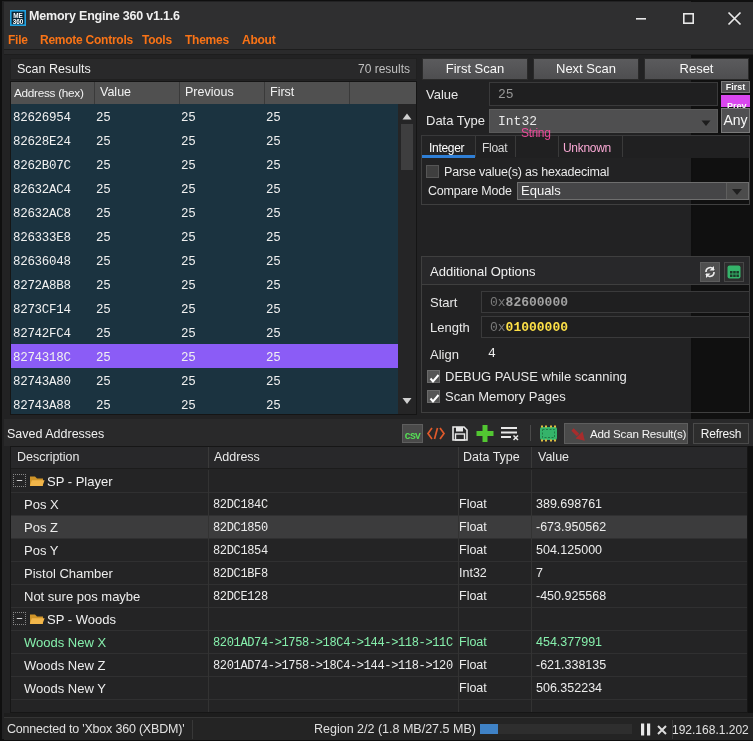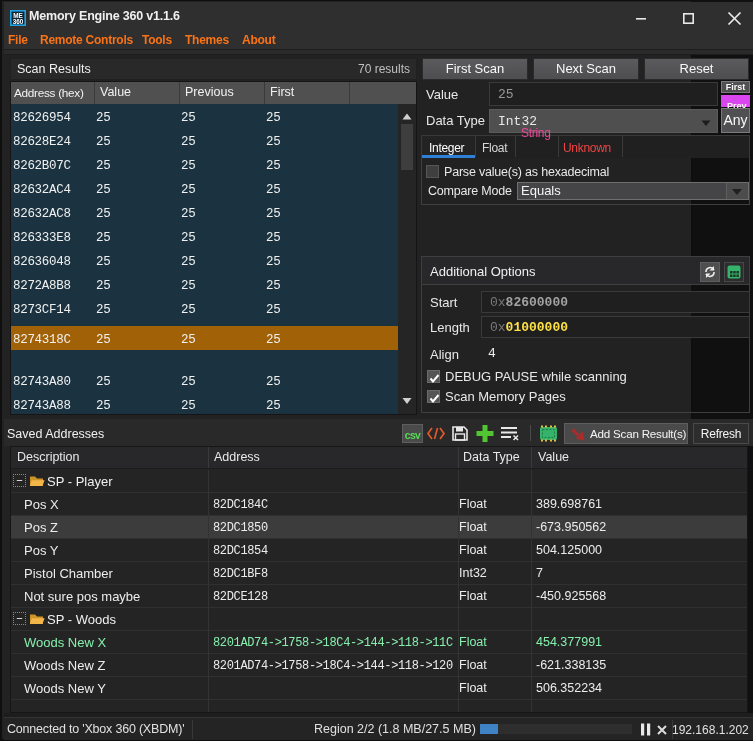--- a/index.html
+++ b/index.html
@@ -137,21 +137,21 @@
           <span style="left:85px">25</span>
           <span style="left:170px">25</span>
           <span style="left:255px">25</span>
         </div>
         <div class="scanrow mono" style="top:238px;background:#1b3340;">
           <span style="left:2px">82742FC4</span>
           <span style="left:85px">25</span>
           <span style="left:170px">25</span>
           <span style="left:255px">25</span>
         </div>
-        <div class="scanrow mono" style="top:244px;background:#a16207;">
+        <div class="scanrow mono" style="top:262px;background:#8b5cf6;">
           <span style="left:2px">8274318C</span>
           <span style="left:85px">25</span>
           <span style="left:170px">25</span>
           <span style="left:255px">25</span>
         </div>
         <div class="scanrow mono" style="top:286px;background:#1b3340;">
           <span style="left:2px">82743A80</span>
           <span style="left:85px">25</span>
           <span style="left:170px">25</span>
           <span style="left:255px">25</span>
@@ -194,21 +194,21 @@
       </svg>
   </div>
   <div class="btn" style="left:719px;top:107px;width:29px;height:25px;font-size:14px;line-height:23px;background:#505052;border:1px solid #7a7a7a;">Any</div>
 
   <div id="tabbox" class="abs" style="left:419px;top:156px;width:329px;height:48px;border:1px solid #3f3f3f;border-top:none;"></div>
   <div class="abs" style="left:419px;top:134px;width:329px;height:23px;background:#202021;border:1px solid #39393a;border-bottom:none;"></div>
   <div class="abs" style="left:420px;top:135px;width:53px;height:22px;background:#232324;"></div>
   <div class="abs" style="left:427px;top:140px;font-size:12px;letter-spacing:-0.3px;color:#fff;">Integer</div>
   <div class="abs" style="left:480px;top:140px;font-size:12px;letter-spacing:-0.3px;color:#d8d8d8;">Float</div>
   <div class="abs" style="left:519px;top:125px;font-size:12px;letter-spacing:-0.3px;color:#ec4899;text-align:center;">String</div>
-  <div class="abs" style="left:561px;top:140px;font-size:12px;letter-spacing:-0.3px;color:#ef4444;">Unknown</div>
+  <div class="abs" style="left:561px;top:140px;font-size:12px;letter-spacing:-0.3px;color:#f9a8d4;">Unknown</div>
   <div class="abs" style="left:473px;top:135px;width:1px;height:21px;background:#3a3a3a;"></div>
   <div class="abs" style="left:513px;top:135px;width:1px;height:21px;background:#3a3a3a;"></div>
   <div class="abs" style="left:556px;top:135px;width:1px;height:21px;background:#3a3a3a;"></div>
   <div class="abs" style="left:620px;top:135px;width:1px;height:21px;background:#3a3a3a;"></div>
   <div class="abs" style="left:420px;top:154px;width:53px;height:3px;background:#2f7fd6;"></div>
 
   <div class="abs" style="left:424px;top:164px;width:13px;height:13px;background:#3f3f3f;border:1px solid #565656;"></div>
   <div class="abs" style="left:442px;top:164px;font-size:12.5px;letter-spacing:-0.2px;">Parse value(s) as hexadecimal</div>
   <div class="abs" style="left:426px;top:183px;font-size:12.5px;letter-spacing:-0.2px;">Compare Mode</div>
   <div class="abs" style="left:515px;top:181px;width:232px;height:18px;background:#454547;border:1px solid #6e6e6e;">

